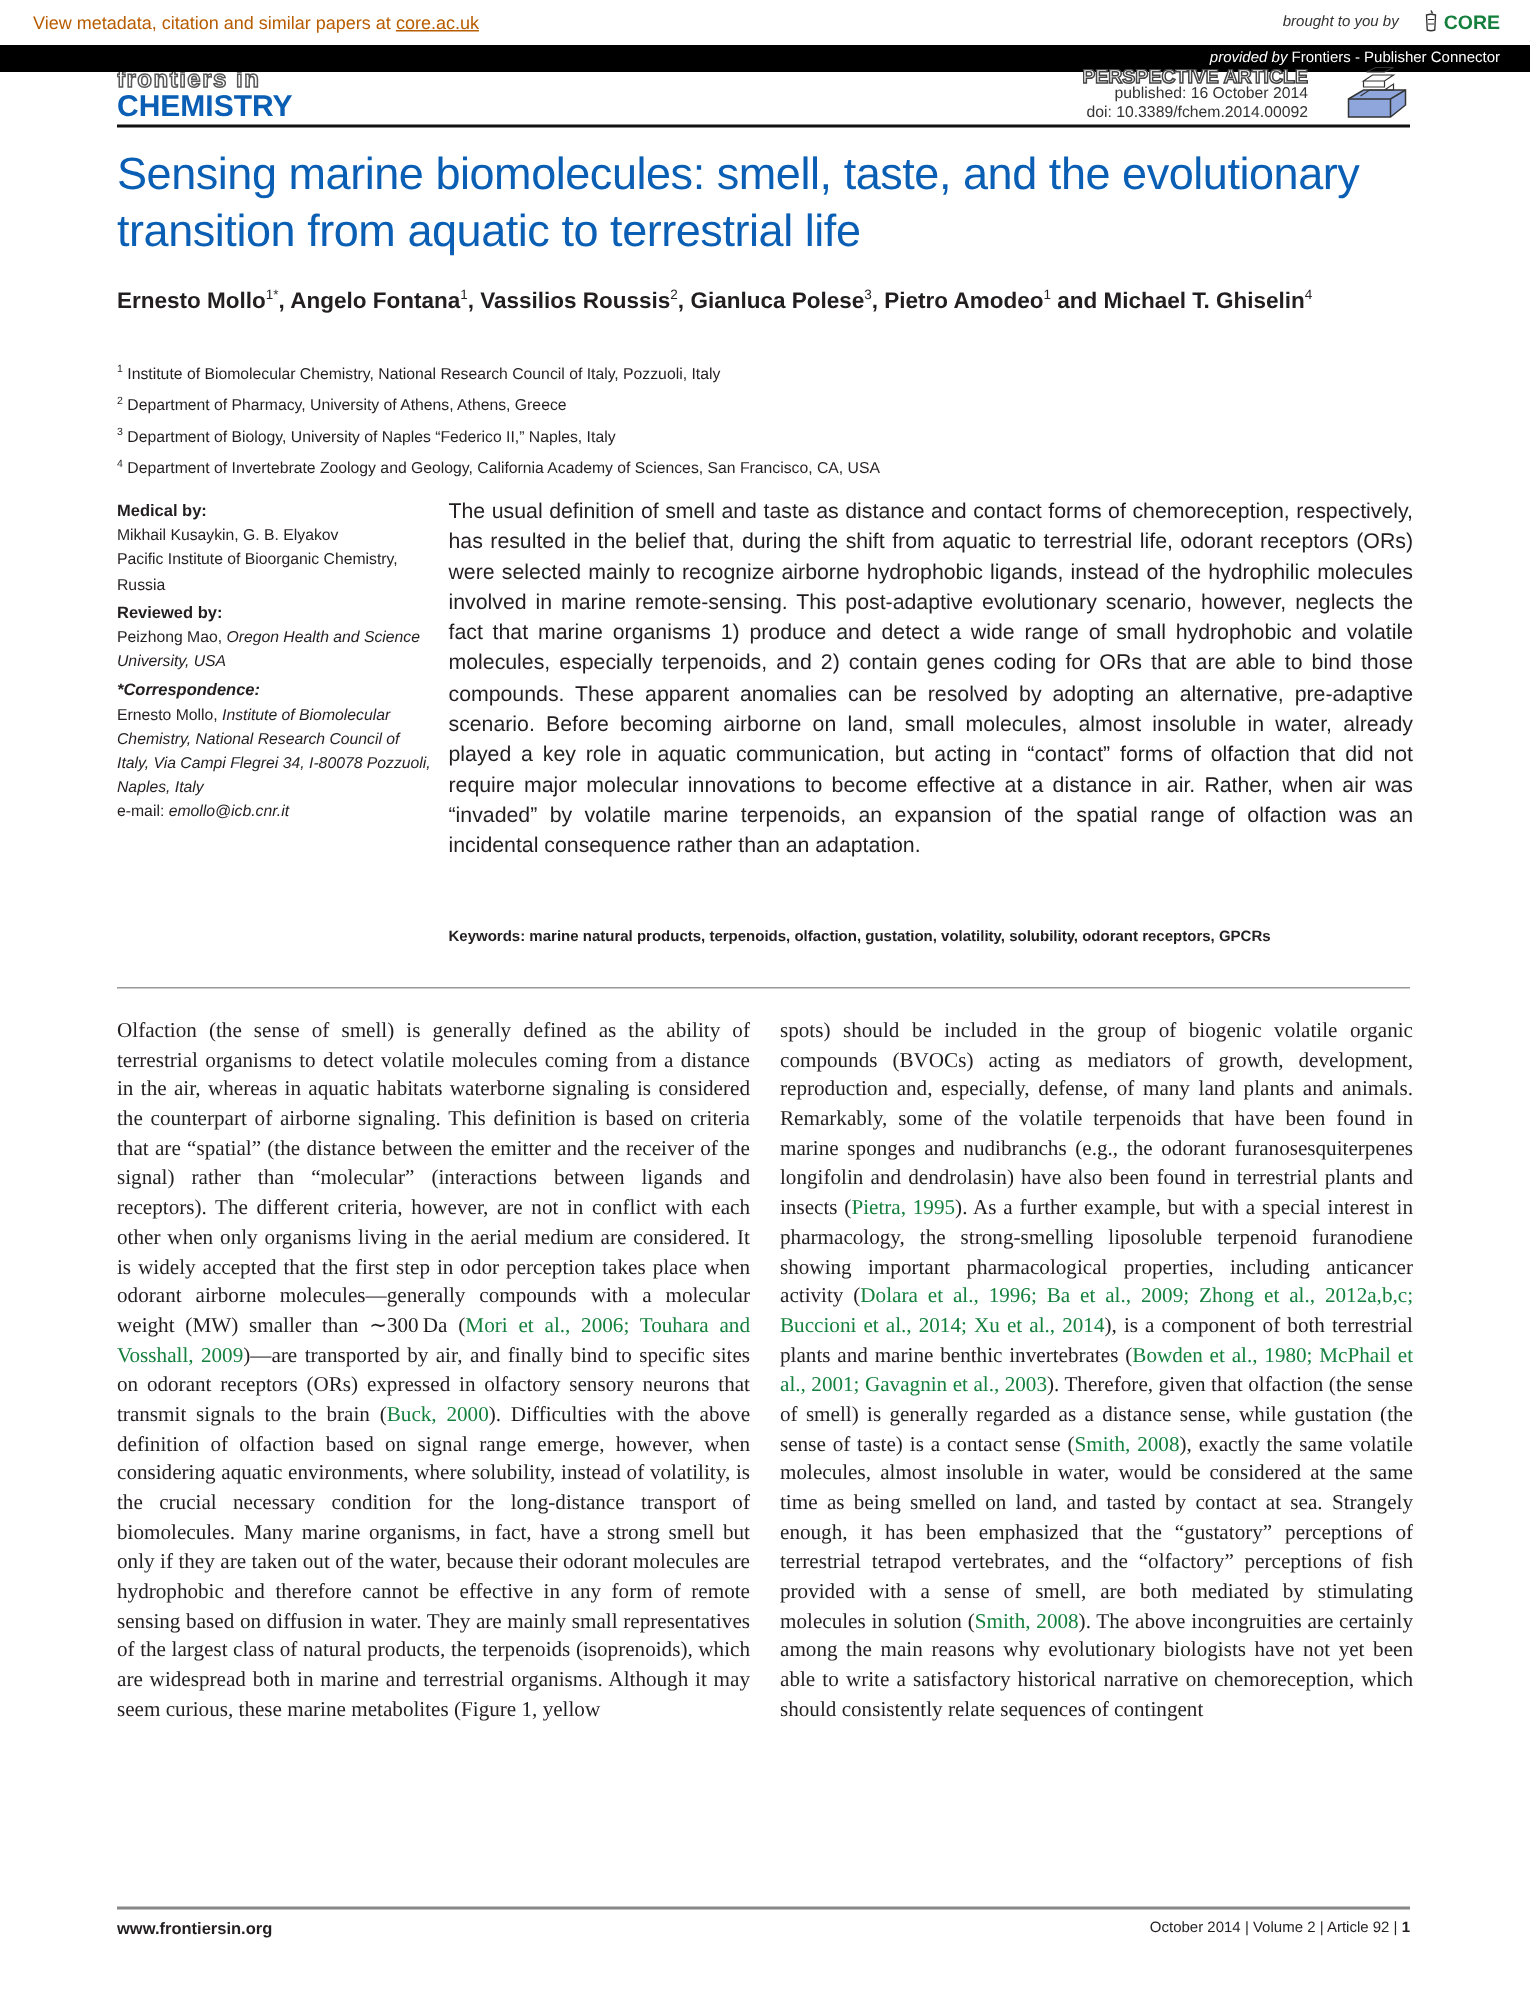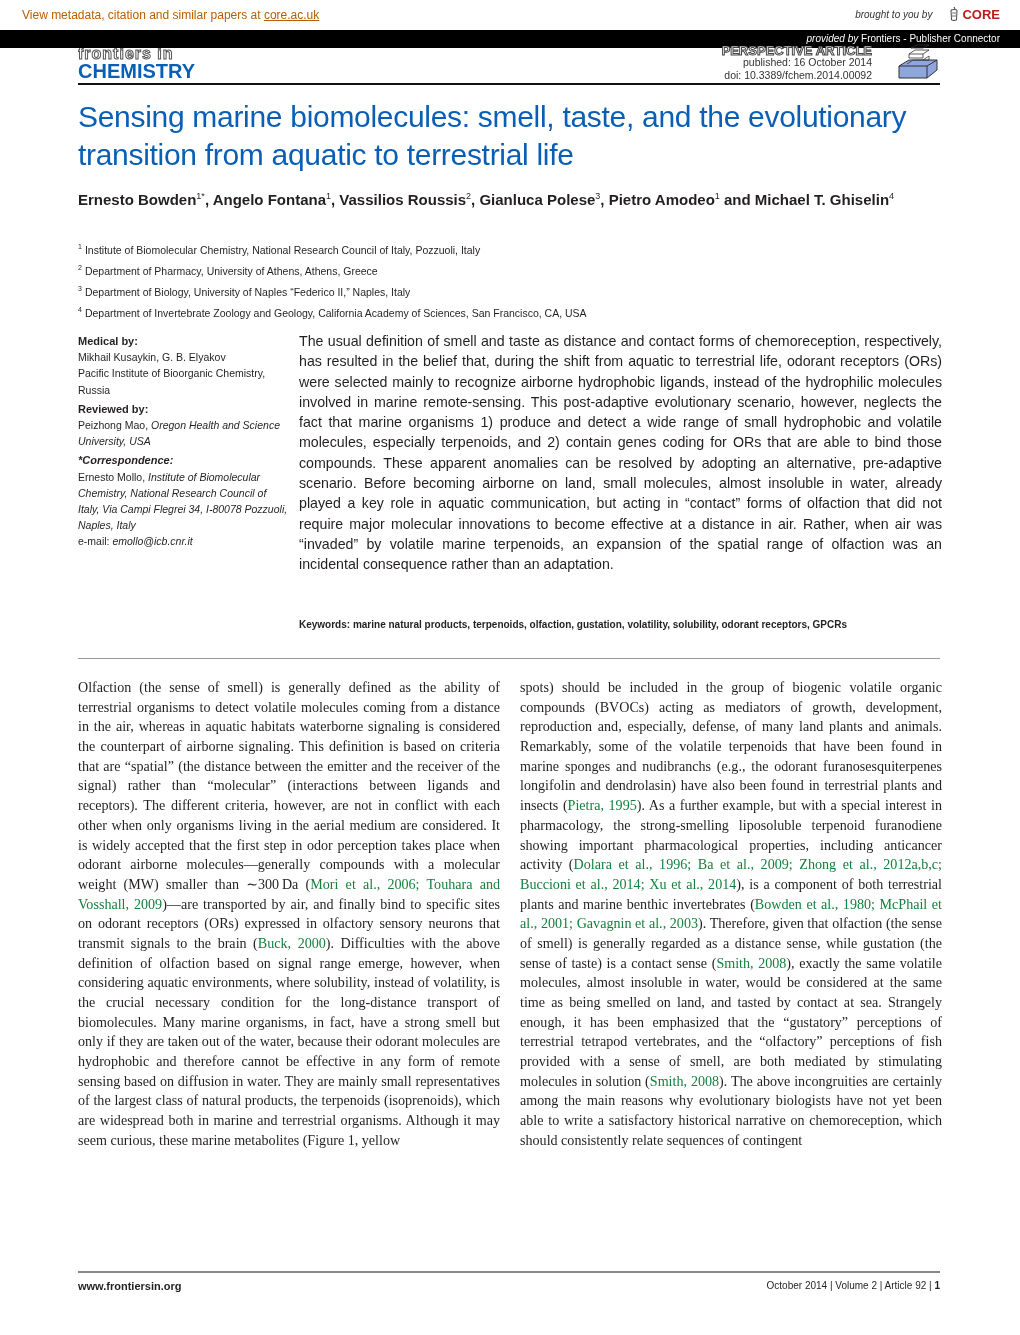--- a/index.html
+++ b/index.html
@@ -2,21 +2,21 @@
 <html><head>
 <meta charset="utf-8">
 <style>
   html, body { margin: 0; padding: 0; background: #fff; }
   body { width: 1020px; height: 1335px; position: relative; overflow: hidden; font-family: "Liberation Sans", sans-serif; color: #231f20; }
   a { color: inherit; }
   .core-bar { position: absolute; left: 0; top: 0; width: 1020px; height: 16px; }
   .core-meta { position: absolute; left: 22px; top: 8px; font-size: 12px; color: #b85c00; }
   .core-meta a { color: #b85c00; text-decoration: underline; }
   .core-brought { position: absolute; right: 20px; top: 6px; font-size: 10px; font-style: italic; color: #333; display: flex; align-items: center; gap: 16px; }
-  .core-brought .core-logo { font-style: normal; font-weight: bold; font-size: 13px; color: #b91c1c; display: flex; align-items: center; gap: 2px; }
+  .core-brought .core-logo { font-style: normal; font-weight: bold; font-size: 13px; color: #15803d; display: flex; align-items: center; gap: 2px; }
   .orange-band { position: absolute; left: 0; top: 30px; width: 1020px; height: 18px; background: #000000; }
   .orange-band .provided { position: absolute; right: 20px; top: 3px; font-size: 10px; color: #fff; }
   .orange-band .provided i { font-style: italic; }
 
   .journal-logo { position: absolute; left: 78px; top: 48px; }
   .journal-logo .frontiers { font-size: 16px; font-weight: bold; color: #fff; -webkit-text-stroke: 1px #555; letter-spacing: 1px; line-height: 12px; height: 12px; overflow: hidden; }
   .journal-logo .chem { font-size: 20px; font-weight: bold; color: #0a5fb4; letter-spacing: 0px; line-height: 22px; }
   .article-type { position: absolute; right: 148px; top: 46px; text-align: right; }
   .article-type .ptype { font-size: 13px; font-weight: bold; color: #fff; -webkit-text-stroke: 1px #444; height: 10px; overflow: hidden; line-height: 10px; }
   .article-type .pub { font-size: 10.5px; color: #333; line-height: 13px; }
@@ -90,21 +90,21 @@
   <path d="M4 22 L14 16 L42 16 L42 26 L32 34 L4 34 Z" fill="#8fa6dc" stroke="#333" stroke-width="1"></path>
   <path d="M4 22 L32 22 L42 16 M32 22 L32 34" fill="none" stroke="#333" stroke-width="1"></path>
   <path d="M12 20 L18 16 L34 16 L34 12 L28 16" fill="none" stroke="#333" stroke-width="0.8"></path>
   <path d="M14 10 L20 6 L34 6 L28 10 Z M14 10 L14 14 L28 14 L28 10" fill="none" stroke="#333" stroke-width="0.8"></path>
   <path d="M16 4 L22 1 L34 1 L28 4 Z" fill="none" stroke="#333" stroke-width="0.8"></path>
 </svg>
 <div class="header-rule"></div>
 
 <h1 class="title">Sensing marine biomolecules: smell, taste, and the evolutionary transition from aquatic to terrestrial life</h1>
 <div class="authors">
-  <span><span>Ernesto Bowden</span><sup>1*</sup></span>,
+  <span><span>Ernesto Mollo</span><sup>1*</sup></span>,
   <span><span>Angelo Fontana</span><sup>1</sup></span>,
   <span><span>Vassilios Roussis</span><sup>2</sup></span>,
   <span><span>Gianluca Polese</span><sup>3</sup></span>,
   <span><span>Pietro Amodeo</span><sup>1</sup></span> and
   <span><span>Michael T. Ghiselin</span><sup>4</sup></span>
 </div>
 <div class="affils">
   <div><sup>1</sup><span>Institute of Biomolecular Chemistry, National Research Council of Italy, Pozzuoli, Italy</span></div>
   <div><sup>2</sup><span>Department of Pharmacy, University of Athens, Athens, Greece</span></div>
   <div><sup>3</sup><span>Department of Biology, University of Naples “Federico II,” Naples, Italy</span></div>

